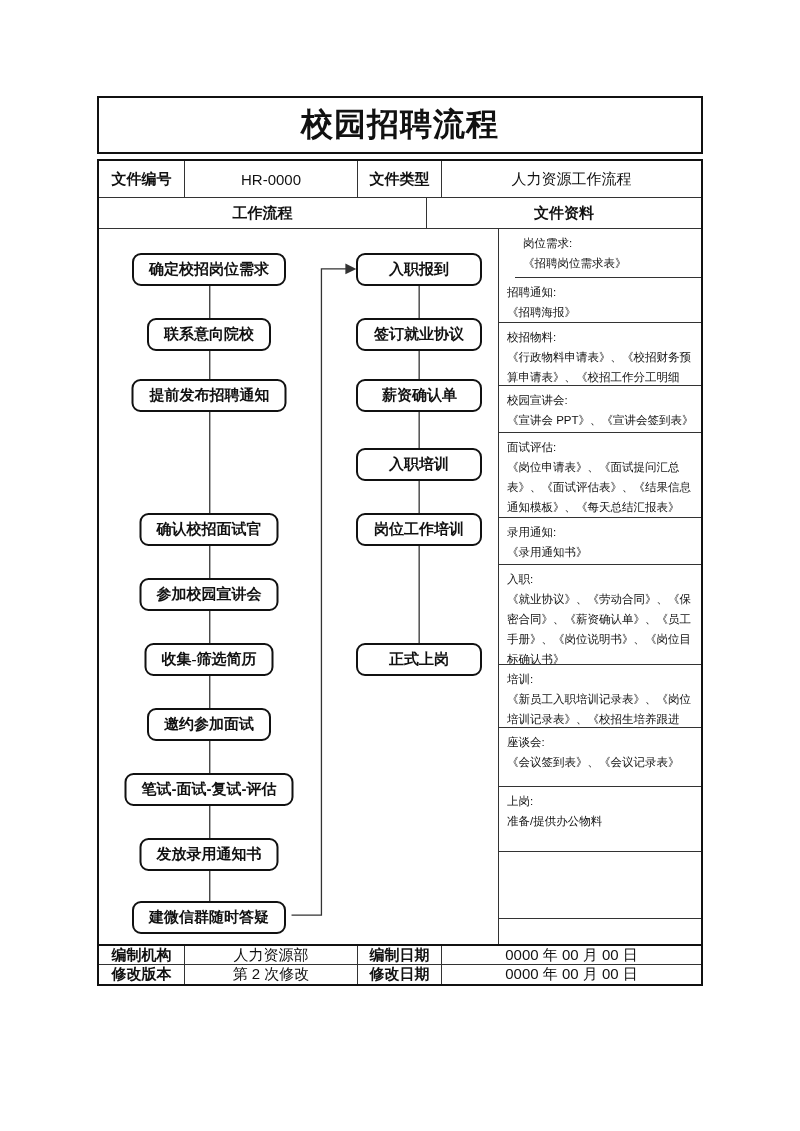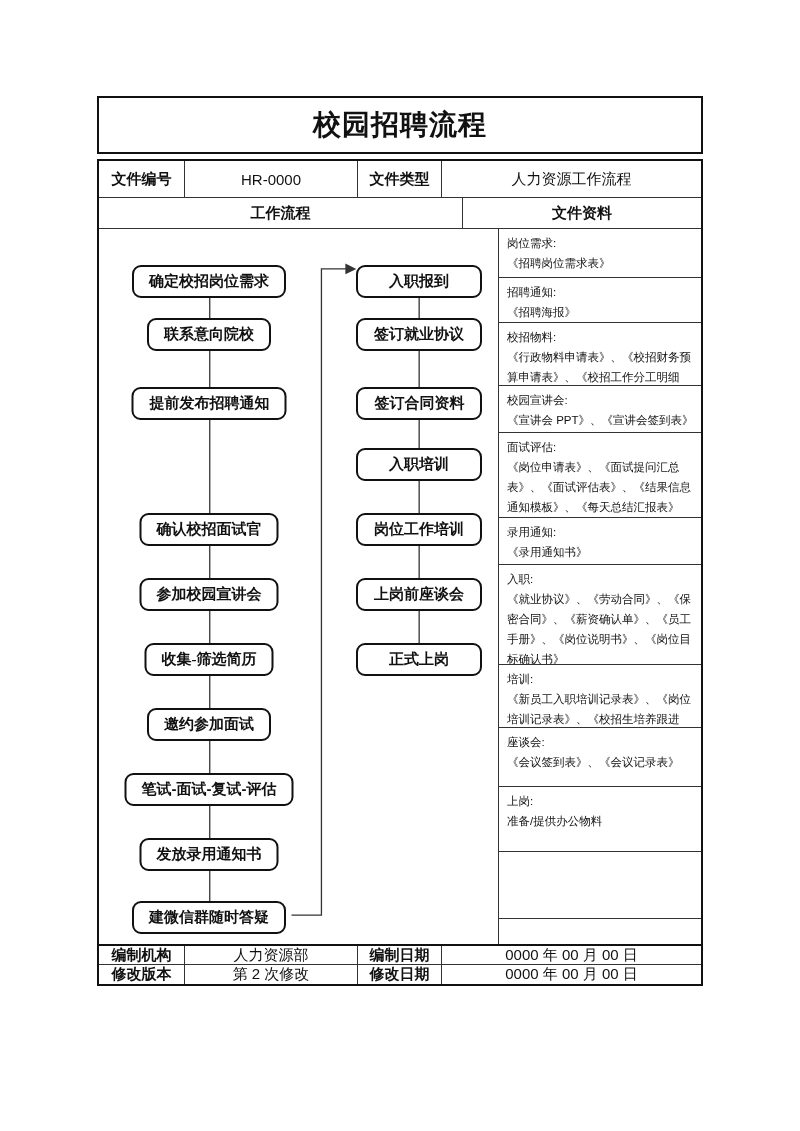--- a/index.html
+++ b/index.html
@@ -6,63 +6,63 @@
   body{
     width:800px;height:1131px;background:#ffffff;position:relative;
     font-family:"Liberation Sans","DejaVu Sans",sans-serif;color:#111;
   }
   .doc{position:absolute;left:97px;top:96px;width:606px;}
 
   
   .title-box{
     box-sizing:border-box;border:2px solid #111;height:58px;margin-bottom:5px;
     display:flex;align-items:center;justify-content:center;
-    font-size:28px;font-weight:bold;letter-spacing:1px;background:#fff;
+    font-size:32px;font-weight:bold;letter-spacing:1px;background:#fff;
   }
 
   
   .main-table{box-sizing:border-box;border:2px solid #111;background:#fff;}
   .t-row{display:flex;box-sizing:border-box;}
   .cell{box-sizing:border-box;display:flex;align-items:center;justify-content:center;
         font-size:15px;overflow:hidden;}
   .v-sep{border-right:1px solid #333;}
   .lbl{font-weight:bold;}
   .meta-row,.footer-row{height:37px;border-bottom:1px solid #333;}
   .footer-row{height:19px;}
   .footer-row.last{border-bottom:none;text-align:right;}
   .c1{width:86px;}
   .c2{width:173px;}
   .c3{width:84px;}
   .c4{flex:1;}
   .section-row{height:31px;border-bottom:1px solid #333;}
-  .s1{width:364px;}
+  .s1{width:328px;}
   .s2{flex:1;}
   .body-row{height:717px;border-bottom:2px solid #111;}
 
   
   .flow-cell{position:relative;width:400px;box-sizing:border-box;border-right:1px solid #333;}
   .flow-svg{position:absolute;left:0;top:0;width:100%;height:100%;}
   .fbox{
     position:absolute;transform:translateX(-50%);height:33px;box-sizing:border-box;
     border:2px solid #111;border-radius:9px;background:#fff;
     display:flex;align-items:center;justify-content:center;
     padding:0 15px;font-size:15px;font-weight:bold;white-space:nowrap;
   }
   .fbox.rt{min-width:126px;}
   .lc{left:110px;}  .rc{left:320px;}
-  .y0{top:36px;} .y1{top:89px;} .y2{top:158px;padding-left:16px;} .y3{top:219px;} .y4{top:284px;}
+  .y0{top:24px;} .y1{top:89px;} .y2{top:150px;padding-left:16px;} .y3{top:219px;} .y4{top:284px;}
   .y5{top:349px;} .y6{top:414px;font-family:Liberation Serif, serif;} .y7{top:479px;} .y8{top:544px;} .y9{top:609px;} .y10{top:672px;}
 
   
   .docs-cell{flex:1;display:flex;flex-direction:column;}
   .docs-row{
     box-sizing:border-box;border-bottom:1px solid #333;overflow:hidden;
     padding:4px 5px 0 8px;font-size:11.5px;line-height:20px;
   }
-  .docs-row:nth-of-type(1){height:49px;}
+  .docs-row:nth-of-type(1){height:49px;margin-left:16px;}
   .docs-row:nth-of-type(2){height:45px;}
   .docs-row:nth-of-type(3){height:63px;}
   .docs-row:nth-of-type(4){height:48px;}
   .docs-row:nth-of-type(5){height:85px;}
   .docs-row:nth-of-type(6){height:47px;}
   .docs-row:nth-of-type(7){height:100px;}
   .docs-row:nth-of-type(8){height:63px;}
   .docs-row:nth-of-type(9){height:60px;}
   .docs-row:nth-of-type(10){height:65px;}
   .docs-row:nth-of-type(11){height:67px;}
@@ -105,24 +105,23 @@
         <div class="fbox lc y4">确认校招面试官</div>
         <div class="fbox lc y5">参加校园宣讲会</div>
         <div class="fbox lc y6">收集-筛选简历</div>
         <div class="fbox lc y7">邀约参加面试</div>
         <div class="fbox lc y8">笔试-面试-复试-评估</div>
         <div class="fbox lc y9">发放录用通知书</div>
         <div class="fbox lc y10">建微信群随时答疑</div>
 
         <div class="fbox rt rc y0">入职报到</div>
         <div class="fbox rt rc y1">签订就业协议</div>
-        <div class="fbox rt rc y2">签订合同资料</div>
+        <div class="fbox rt rc y2">薪资确认单</div>
         <div class="fbox rt rc y3">入职培训</div>
         <div class="fbox rt rc y4">岗位工作培训</div>
-        <div class="fbox rt rc y5">上岗前座谈会</div>
         <div class="fbox rt rc y6">正式上岗</div>
       </div>
 
       <div class="docs-cell">
         <div class="docs-row">
           <div>岗位需求:</div>
           <div>《招聘岗位需求表》</div>
         </div>
         <div class="docs-row">
           <div>招聘通知:</div>

